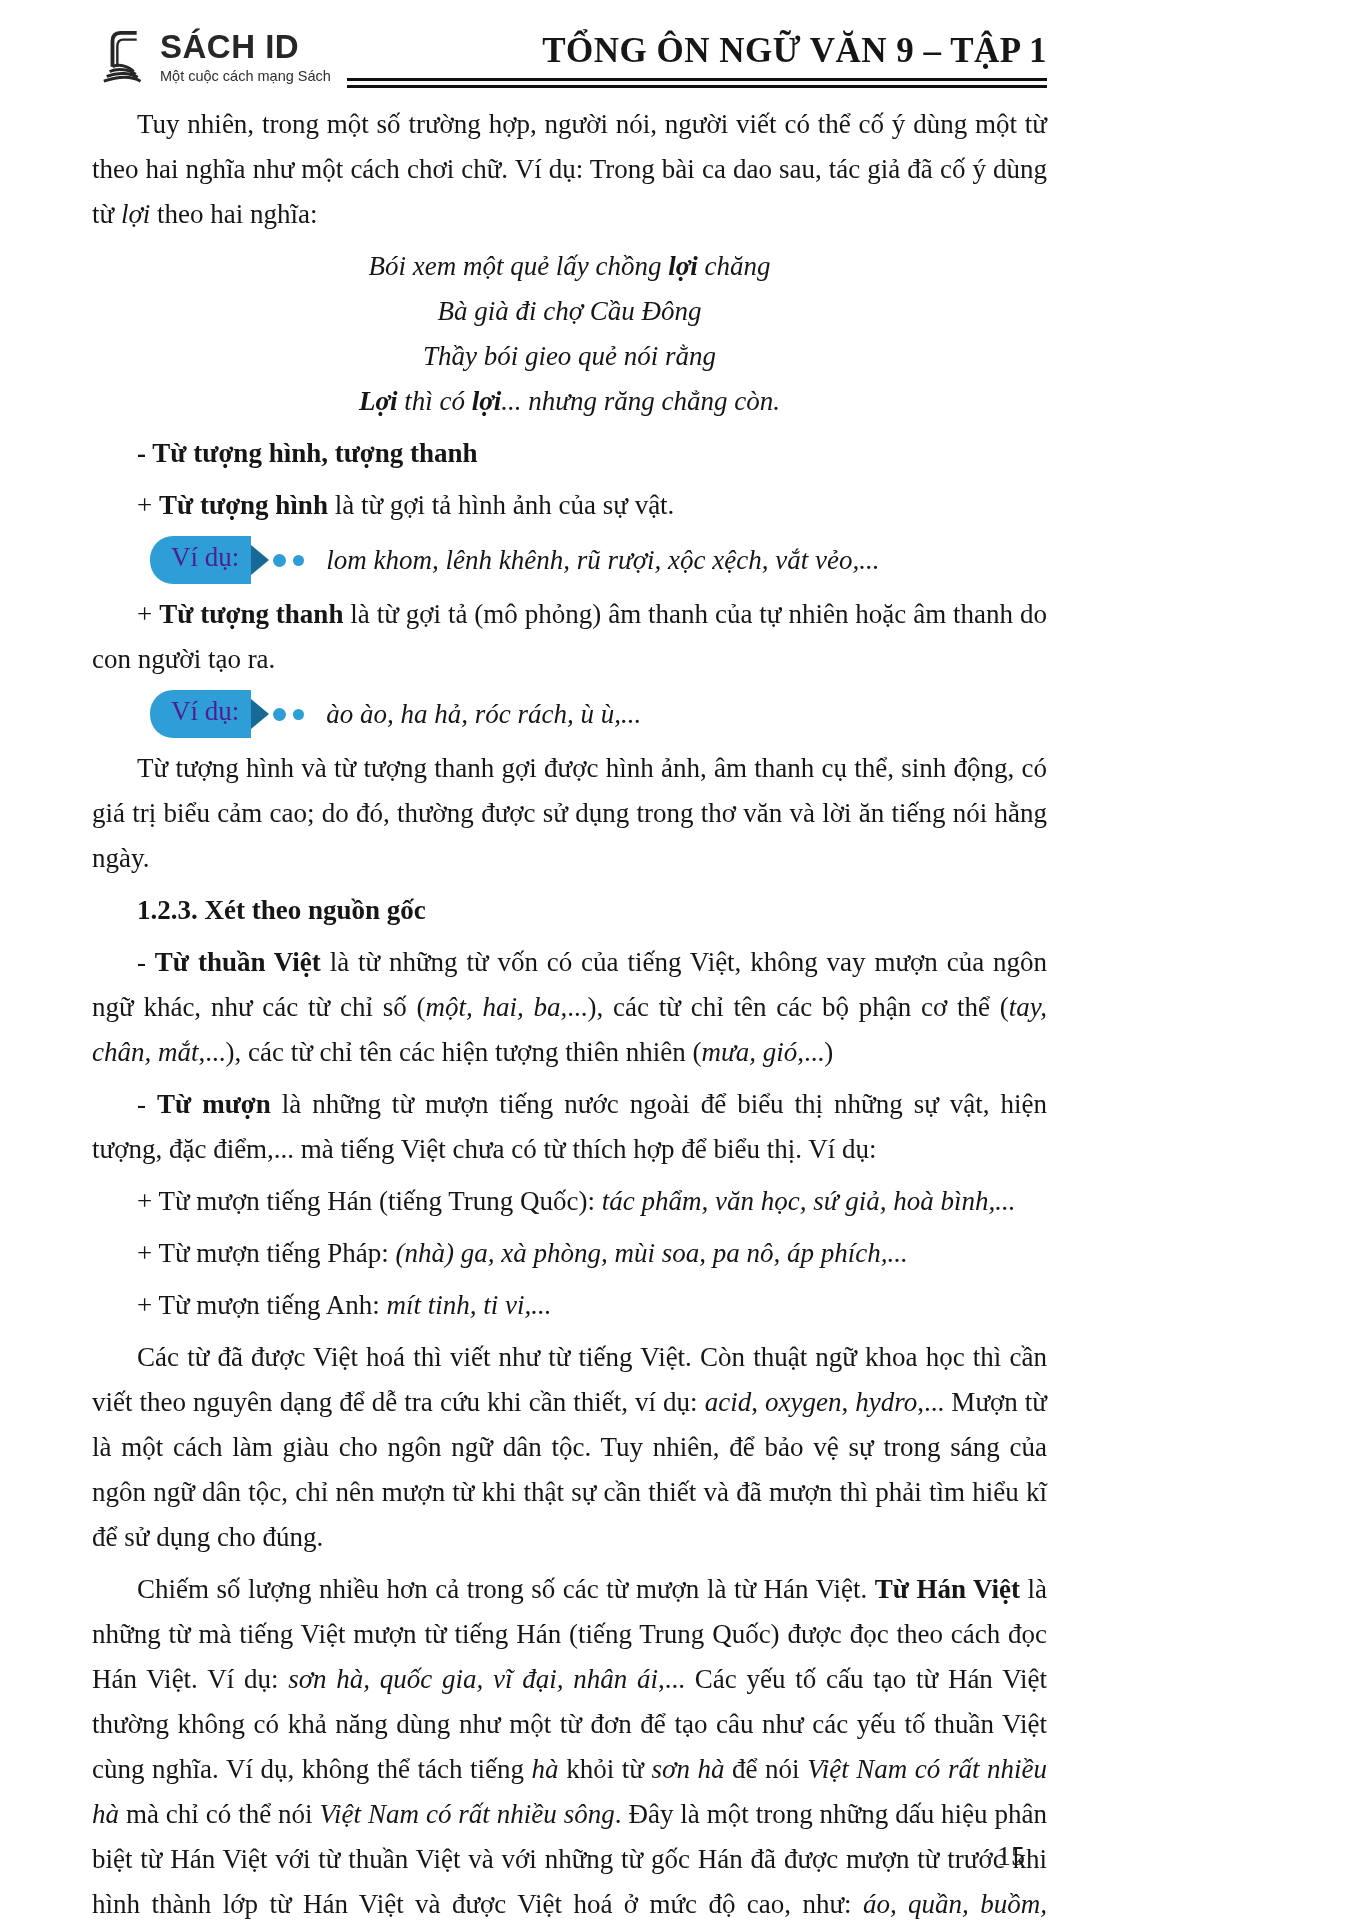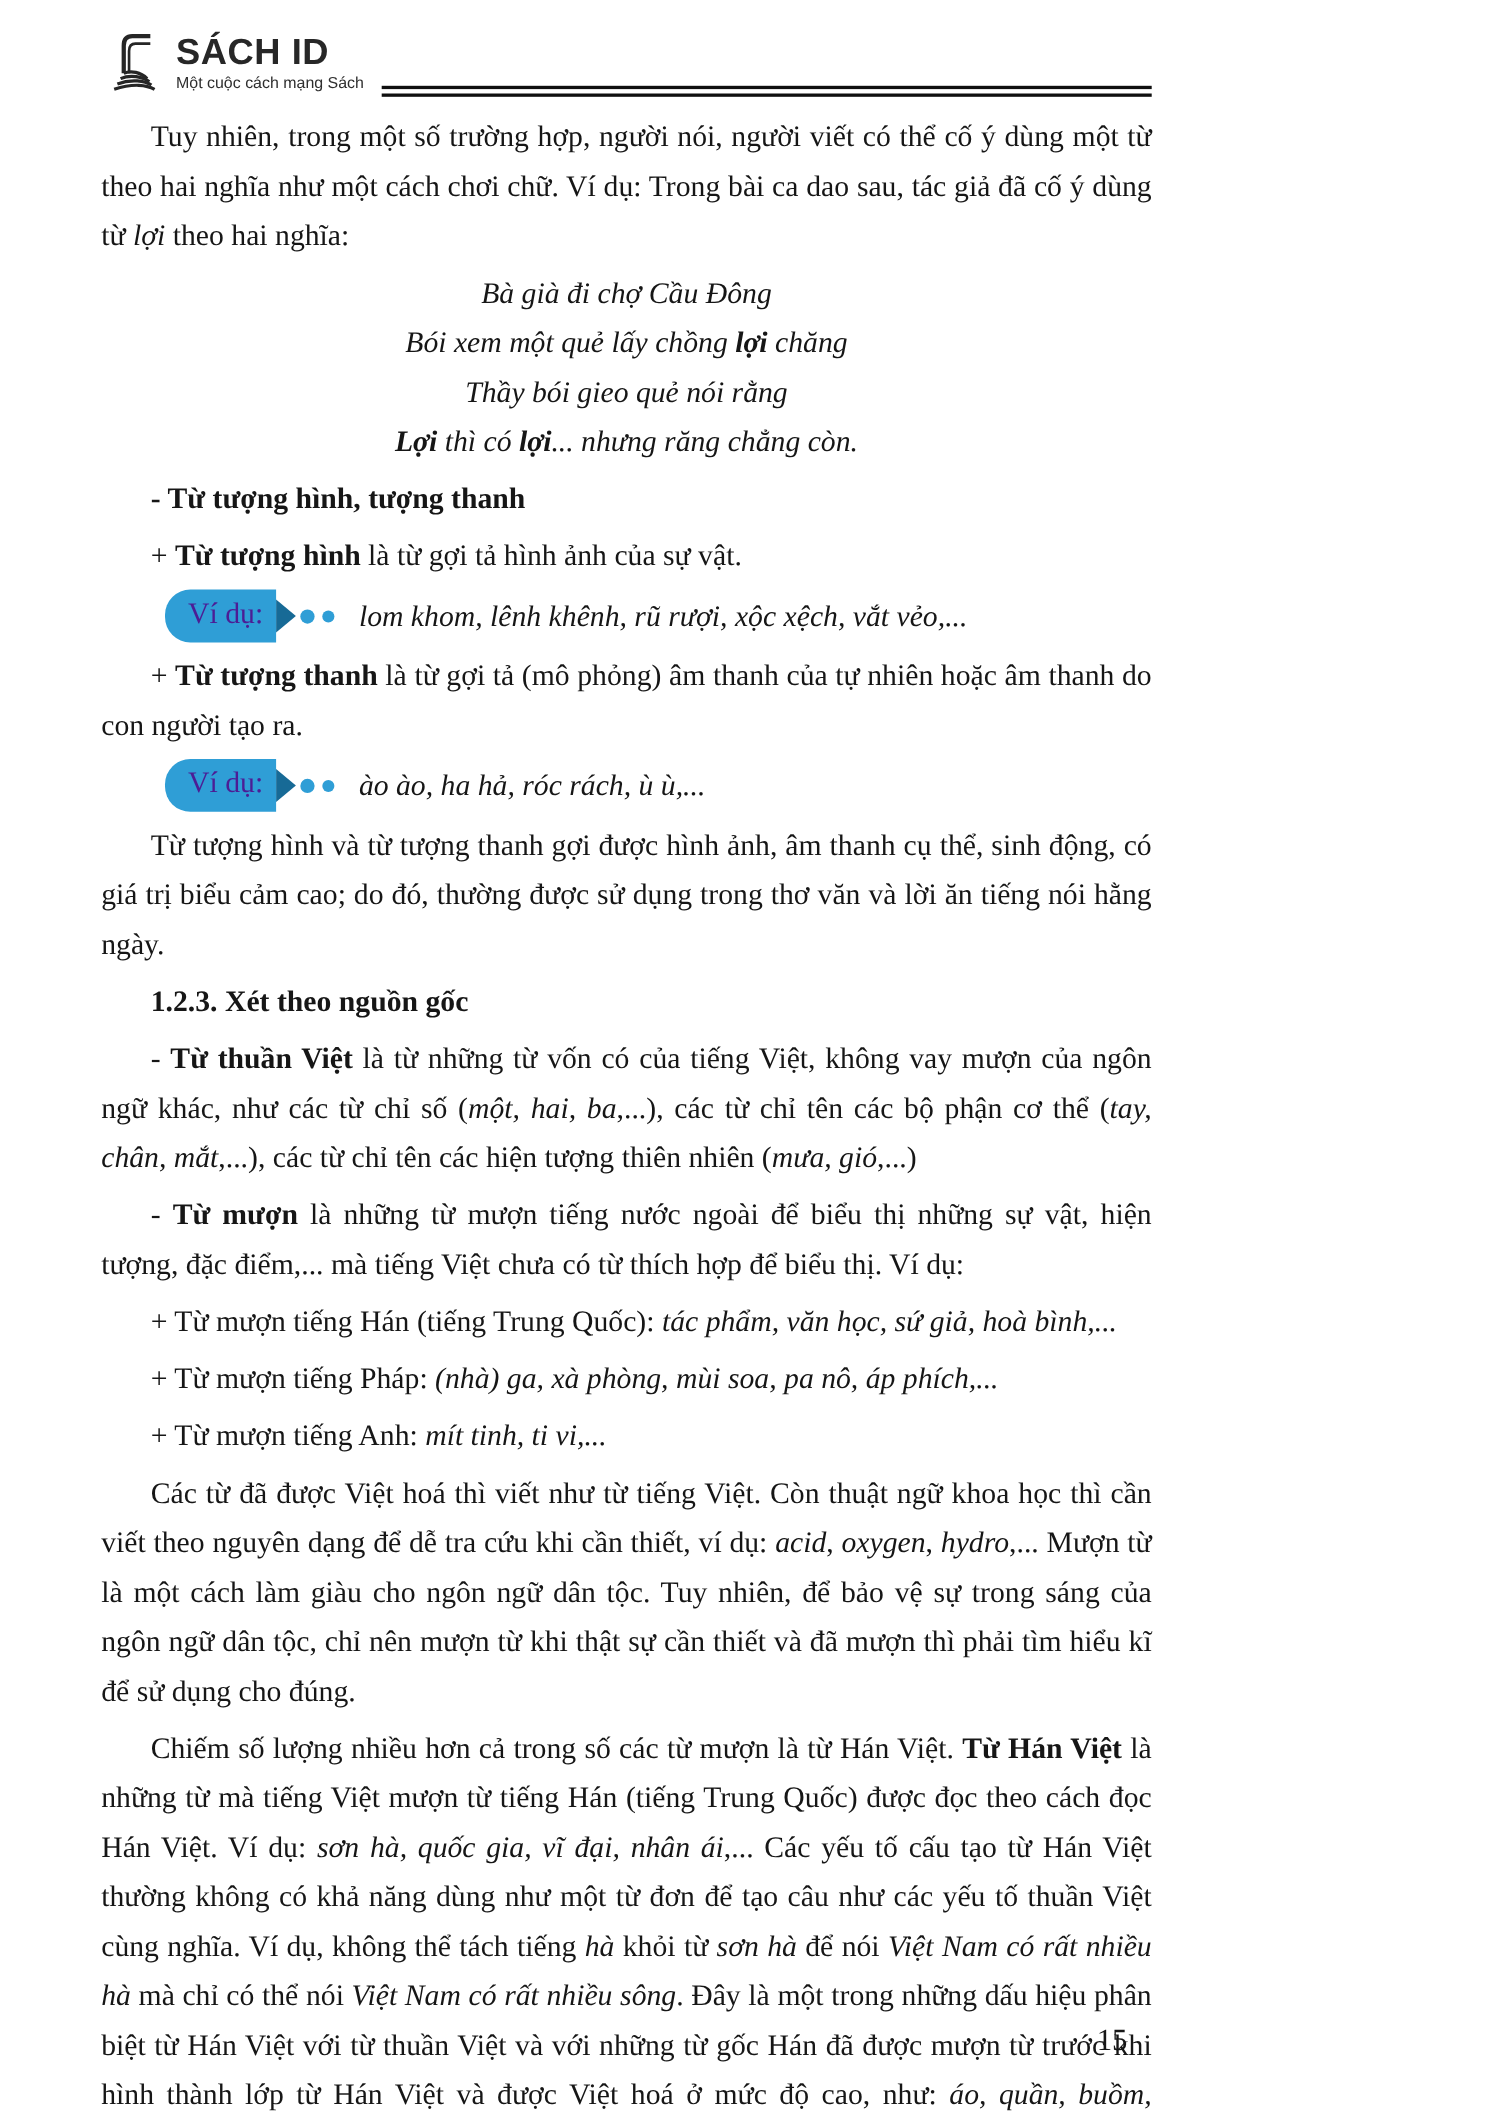--- a/index.html
+++ b/index.html
@@ -75,28 +75,29 @@
           <path d="M9 52 C 22 47, 35 49, 41 53" fill="none" stroke="#262626" stroke-width="3"></path>
           <path d="M6 57 C 24 51, 37 53, 44 57" fill="none" stroke="#262626" stroke-width="3"></path>
         </svg>
       </span>
       <div class="logo-txt">
         <div class="logo-name">SÁCH ID</div>
         <div class="logo-tag">Một cuộc cách mạng Sách</div>
       </div>
     </div>
     <div class="hdr-right">
+      <div class="hdr-title">TỔNG ÔN NGỮ VĂN 9 – TẬP 1</div>
       <div class="hdr-rule"></div>
     </div>
   </header>
 
   <main id="content">
       <div class="p"><span>Tuy nhiên, trong một số trường hợp, người nói, người viết có thể cố ý dùng một từ theo hai nghĩa như một cách chơi chữ. Ví dụ: Trong bài ca dao sau, tác giả đã cố ý dùng từ </span><span class="i">lợi</span><span> theo hai nghĩa:</span></div>
+      <div class="verse"><span class="i">Bói xem một quẻ lấy chồng </span><span class="bi">lợi</span><span class="i"> chăng</span></div>
       <div class="verse"><span class="i">Bà già đi chợ Cầu Đông</span></div>
-      <div class="verse"><span class="i">Bói xem một quẻ lấy chồng </span><span class="bi">lợi</span><span class="i"> chăng</span></div>
       <div class="verse"><span class="i">Thầy bói gieo quẻ nói rằng</span></div>
       <div class="verse"><span class="bi">Lợi</span><span class="i"> thì có </span><span class="bi">lợi</span><span class="i">... nhưng răng chẳng còn.</span></div>
       <div class="p"><span class="b">- Từ tượng hình, tượng thanh</span></div>
       <div class="p"><span>+ </span><span class="b">Từ tượng hình</span><span> là từ gợi tả hình ảnh của sự vật.</span></div>
       <div class="example">
         <span class="vd-badge">
           <span class="vd-pill">Ví dụ:</span>
           <span class="vd-arrow"></span>
           <span class="dot dot1"></span>
           <span class="dot dot2"></span>

